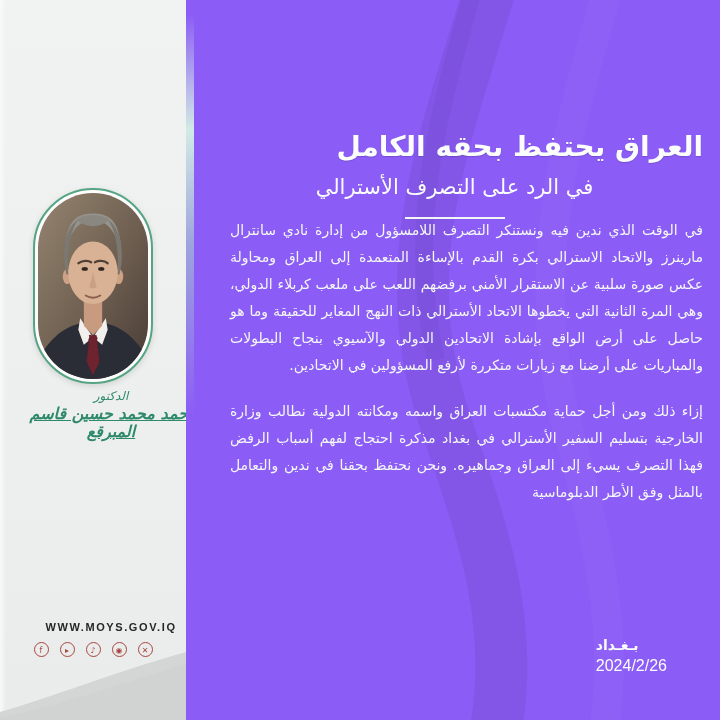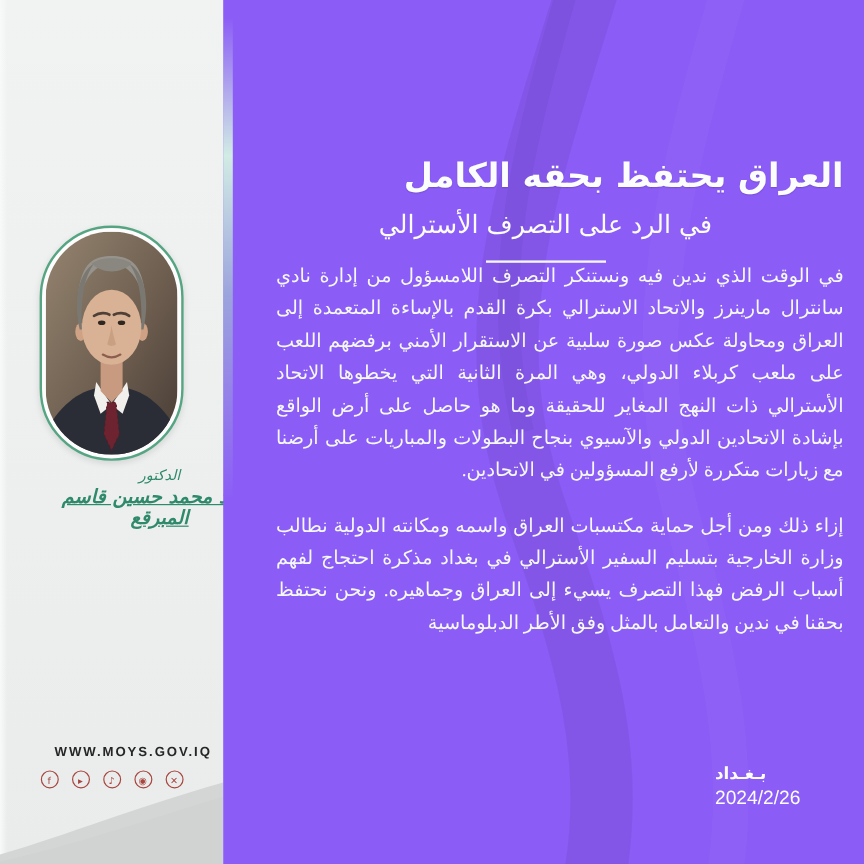--- a/index.html
+++ b/index.html
@@ -29,21 +29,21 @@
     background:#fdfdfd;padding:3px;
     box-shadow:0 2px 6px rgba(0,0,0,.12);
   }
   .portrait-photo{
     width:110px;height:186px;border-radius:56px;overflow:hidden;display:block;
   }
   .portrait-photo svg{display:block;width:100%;height:100%;}
   
   .signature{
     position:absolute;left:0;top:389px;width:222px;text-align:center;
-    color:#2f8a6b;direction:rtl;padding-left:22px;
+    color:#2f8a6b;direction:rtl;
   }
   .sig-honorific{font-size:12px;font-style:italic;letter-spacing:1px;}
   .sig-name{
     font-size:16px;font-weight:bold;font-style:italic;line-height:1.15;
     margin-top:2px;padding:0 6px;text-decoration:underline;
   }
   .sig-role{font-size:11px;font-style:italic;margin-top:3px;opacity:.95;}
   
   .site-url{
     position:absolute;left:0;top:621px;width:222px;text-align:center;
@@ -85,23 +85,22 @@
     display:flex;flex-direction:column;justify-content:flex-start;
     align-items:center;gap:10px;direction:rtl;
   }
   .stmt-subtitle{font-size:21px;font-weight:500;white-space:nowrap;}
   .subtitle-rule{width:100px;height:2px;background:#f2f6f4;margin-top:8px;}
   .stmt-body{
     position:absolute;top:217px;right:17px;left:44px;
     text-align:justify;
   }
   .stmt-body p{
-    margin:0 0 19px 0;font-size:16px;line-height:27px;color:#f4f8f6;
+    margin:0 0 19px 0;font-size:14px;line-height:27px;color:#f4f8f6;
     text-align:justify;
-    font-family:Liberation Serif, serif;
   }
   .dateline{
     position:absolute;top:637px;right:53px;text-align:left;direction:rtl;
   }
   .dateline .city{font-size:14px;font-weight:bold;letter-spacing:.5px;}
   .dateline .date{
     font-family:"Liberation Sans",sans-serif;direction:ltr;
     font-size:16px;margin-top:4px;text-align:right;
   }
 </style>

